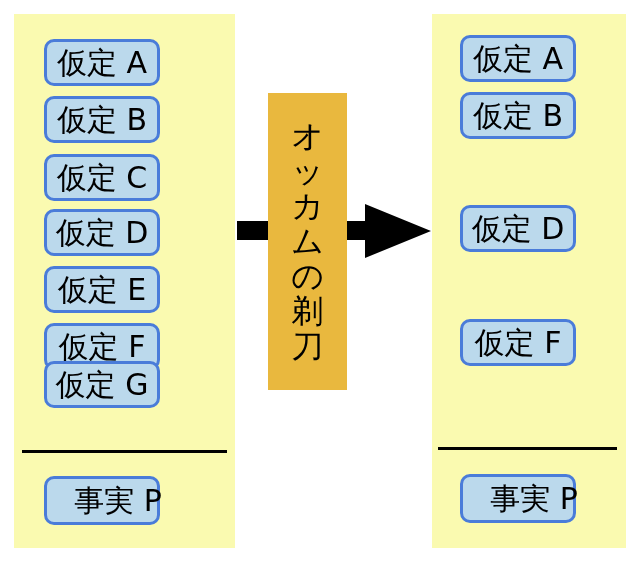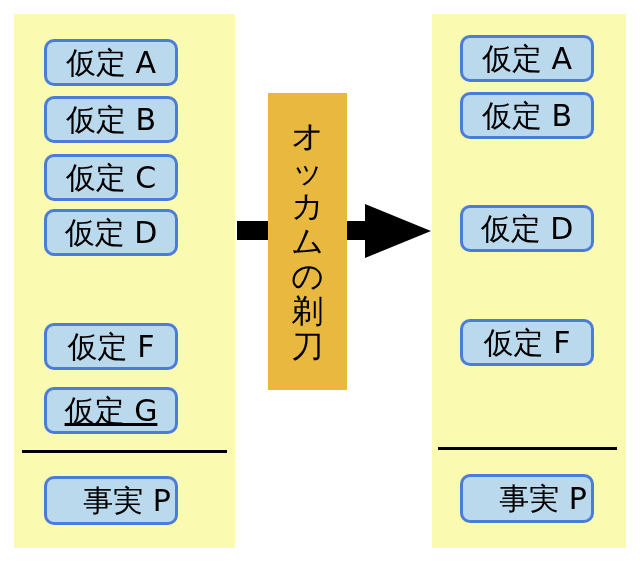--- a/index.html
+++ b/index.html
@@ -19,21 +19,21 @@
     position: absolute;
     top: 14px;
     height: 534px;
     background: #FAFAB0;
   }
   #left-panel  { left: 14px;  width: 221px; }
   #right-panel { left: 432px; width: 194px; }
 
   .hyp-box, .fact-box {
     position: absolute;
-    width: 134px;
+    width: 116px;
     height: 47px;
     background: #BBD9EC;
     border: 3px solid #4A7CD9;
     border-radius: 10px;
     box-sizing: border-box;
     display: flex;
     align-items: center;
     justify-content: center;
     font-size: 30px;
     color: #000000;
@@ -86,22 +86,23 @@
 
 <div id="canvas">
 
   <div class="panel" id="left-panel">
     <div class="divider" id="left-divider"></div>
     <div class="fact-box" id="left-fact">事実 P</div>
   <div class="hyp-box" style="top: 25px;">仮定 A</div>
       <div class="hyp-box" style="top: 82px;">仮定 B</div>
       <div class="hyp-box" style="top: 140px;">仮定 C</div>
       <div class="hyp-box" style="top: 195px;">仮定 D</div>
+      <div class="hyp-box" style="top: 252px;">仮定 E</div>
       <div class="hyp-box" style="top: 309px;">仮定 F</div>
-      <div class="hyp-box" style="top: 373px; text-decoration: underline;">仮定 G</div>
+      <div class="hyp-box" style="top: 347px;">仮定 G</div>
     </div>
 
   <svg id="arrow-svg" width="198" height="62" viewBox="0 0 198 62">
     <polygon points="1,21 129,21 129,4 195,31 129,58 129,40 1,40" fill="#000000"></polygon>
   </svg>
 
   <div id="razor-box">
       <div class="vchar">オ</div>
       <div class="vchar">ッ</div>
       <div class="vchar">カ</div>

